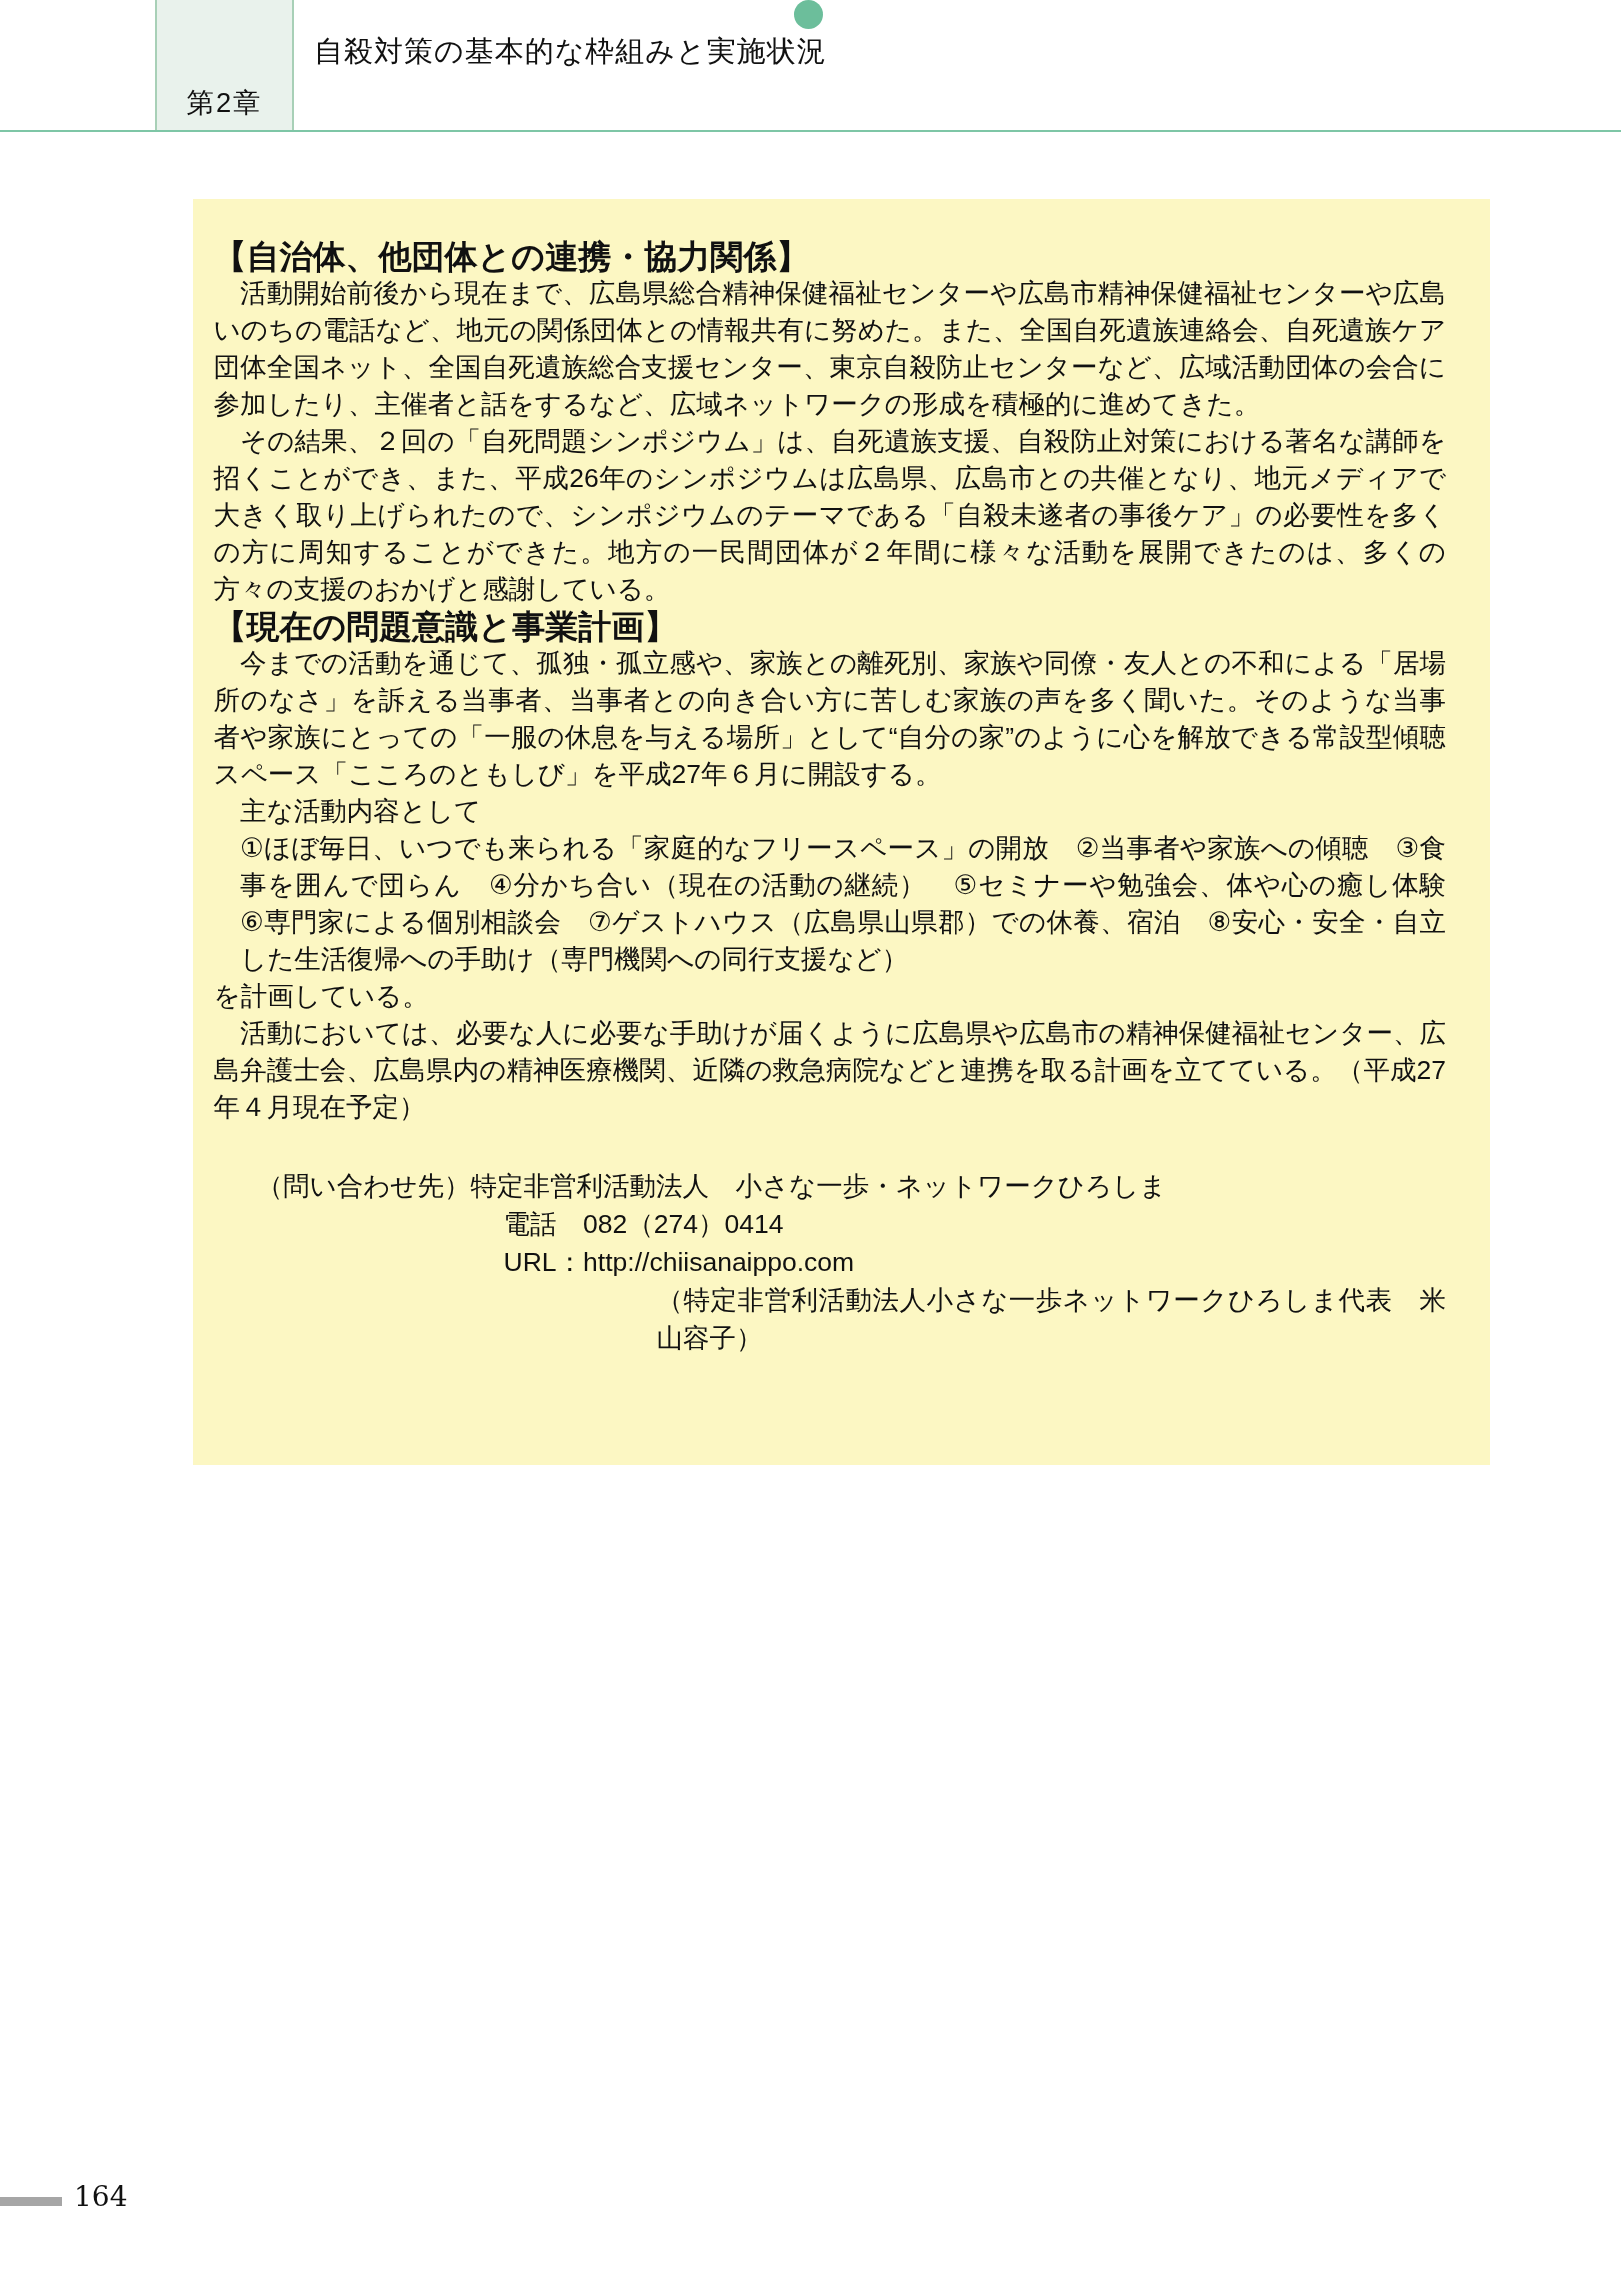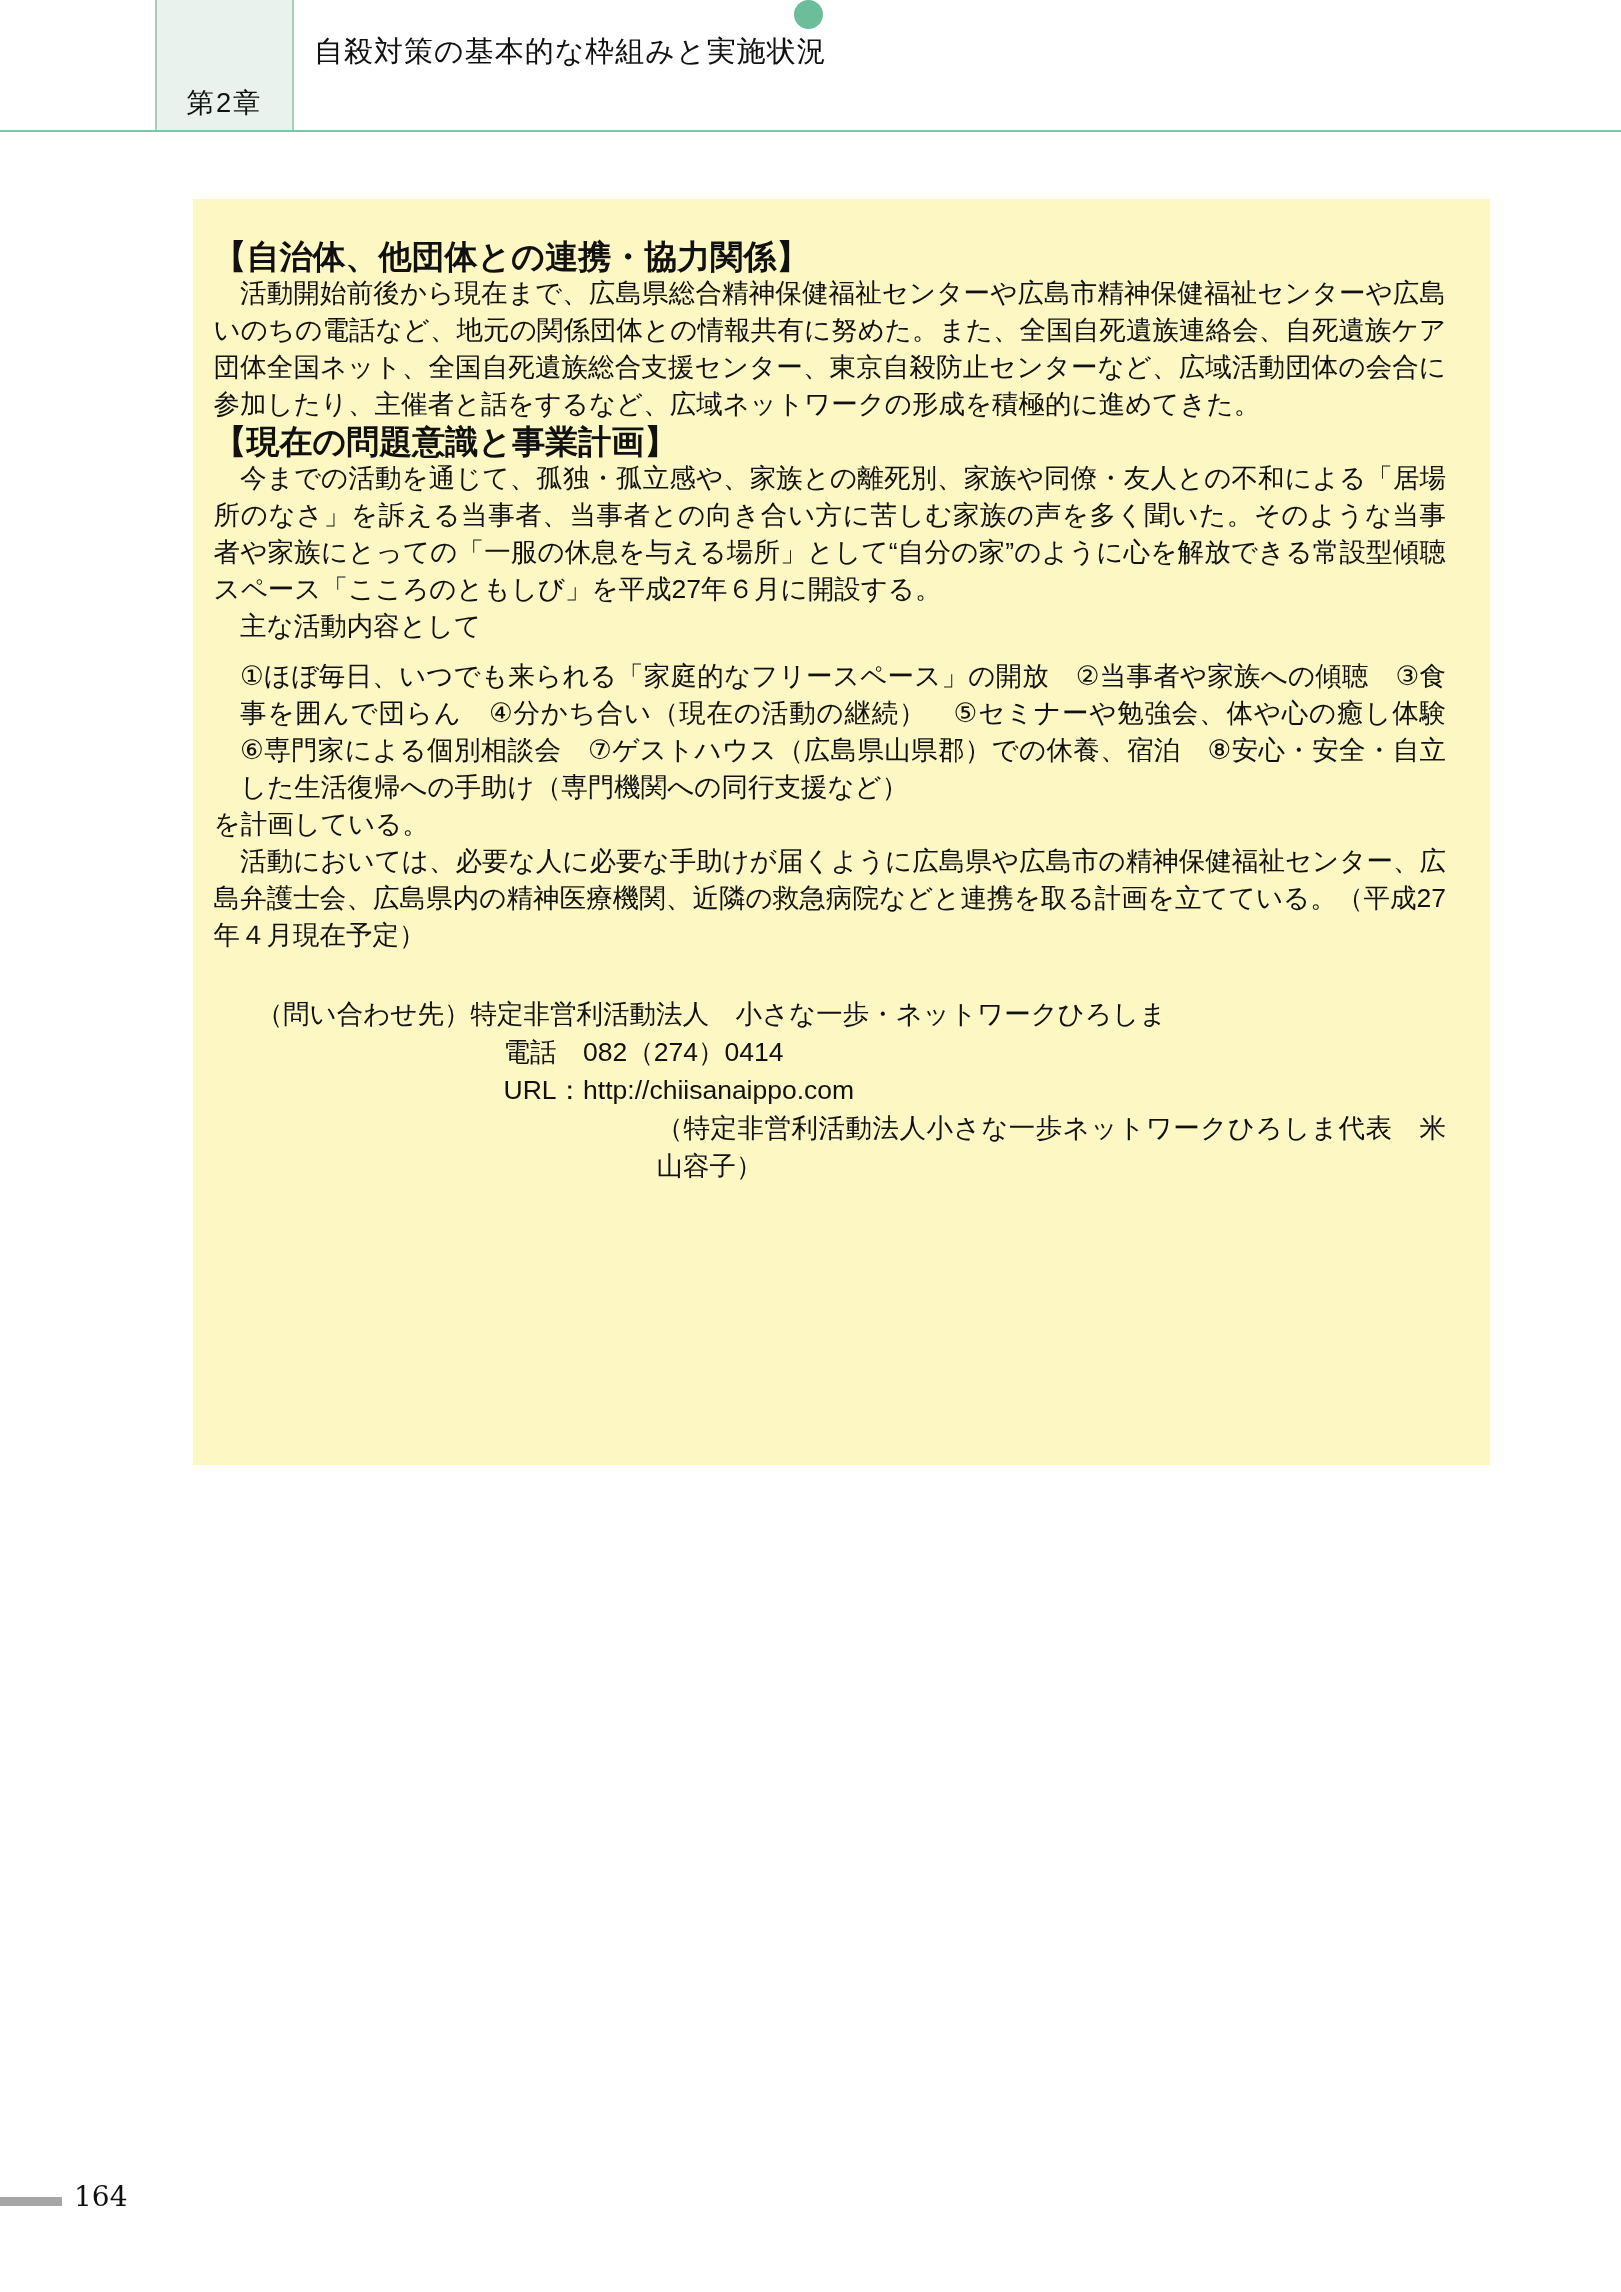--- a/index.html
+++ b/index.html
@@ -62,21 +62,21 @@
     font-size:26.5px;line-height:37px;
     text-align:justify;
   }
   .highlight-box h2{
     font-size:33px;font-weight:bold;
     margin:0;line-height:37px;
   }
   .highlight-box p{margin:0;}
   .indent{text-indent:1em;}
   .sec-gap{margin-top:39px;}
-  .list{margin-left:1em;margin-top:13px;}
+  .list{margin-left:1em;}
   
   .contact{margin-top:41px;}
   .contact div{line-height:38px;}
   .c1{padding-left:43px;}
   .c2{padding-left:290px;}
   .c3{padding-left:443px;}
   
   .footer-bar{
     position:absolute;left:0;top:2197px;
     width:62px;height:8.8px;
@@ -99,20 +99,21 @@
   <div class="chapter-title">
     <span class="bullet"></span>
     <span>自殺対策の基本的な枠組みと実施状況</span>
   </div>
   <div class="header-rule"></div>
 
   <main class="highlight-box">
 
     <h2>【自治体、他団体との連携・協力関係】</h2>
     <p class="indent">活動開始前後から現在まで、広島県総合精神保健福祉センターや広島市精神保健福祉センターや広島いのちの電話など、地元の関係団体との情報共有に努めた。また、全国自死遺族連絡会、自死遺族ケア団体全国ネット、全国自死遺族総合支援センター、東京自殺防止センターなど、広域活動団体の会合に参加したり、主催者と話をするなど、広域ネットワークの形成を積極的に進めてきた。</p>
+    <p class="indent">その結果、２回の「自死問題シンポジウム」は、自死遺族支援、自殺防止対策における著名な講師を招くことができ、また、平成26年のシンポジウムは広島県、広島市との共催となり、地元メディアで大きく取り上げられたので、シンポジウムのテーマである「自殺未遂者の事後ケア」の必要性を多くの方に周知することができた。地方の一民間団体が２年間に様々な活動を展開できたのは、多くの方々の支援のおかげと感謝している。</p>
 
     <h2 class="sec-gap">【現在の問題意識と事業計画】</h2>
     <p class="indent">今までの活動を通じて、孤独・孤立感や、家族との離死別、家族や同僚・友人との不和による「居場所のなさ」を訴える当事者、当事者との向き合い方に苦しむ家族の声を多く聞いた。そのような当事者や家族にとっての「一服の休息を与える場所」として“自分の家”のように心を解放できる常設型傾聴スペース「こころのともしび」を平成27年６月に開設する。</p>
     <p class="indent">主な活動内容として</p>
     <div class="list">①ほぼ毎日、いつでも来られる「家庭的なフリースペース」の開放　②当事者や家族への傾聴　③食事を囲んで団らん　④分かち合い（現在の活動の継続）　⑤セミナーや勉強会、体や心の癒し体験　⑥専門家による個別相談会　⑦ゲストハウス（広島県山県郡）での休養、宿泊　⑧安心・安全・自立した生活復帰への手助け（専門機関への同行支援など）</div>
     <p>を計画している。</p>
     <p class="indent">活動においては、必要な人に必要な手助けが届くように広島県や広島市の精神保健福祉センター、広島弁護士会、広島県内の精神医療機関、近隣の救急病院などと連携を取る計画を立てている。（平成27年４月現在予定）</p>
 
     <div class="contact">
       <div class="c1">（問い合わせ先）特定非営利活動法人　小さな一歩・ネットワークひろしま</div>

